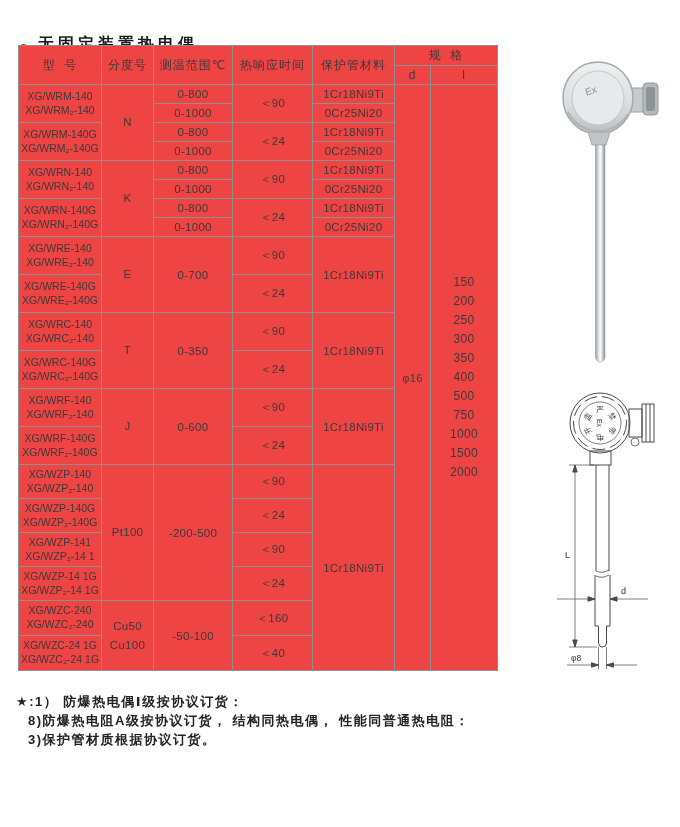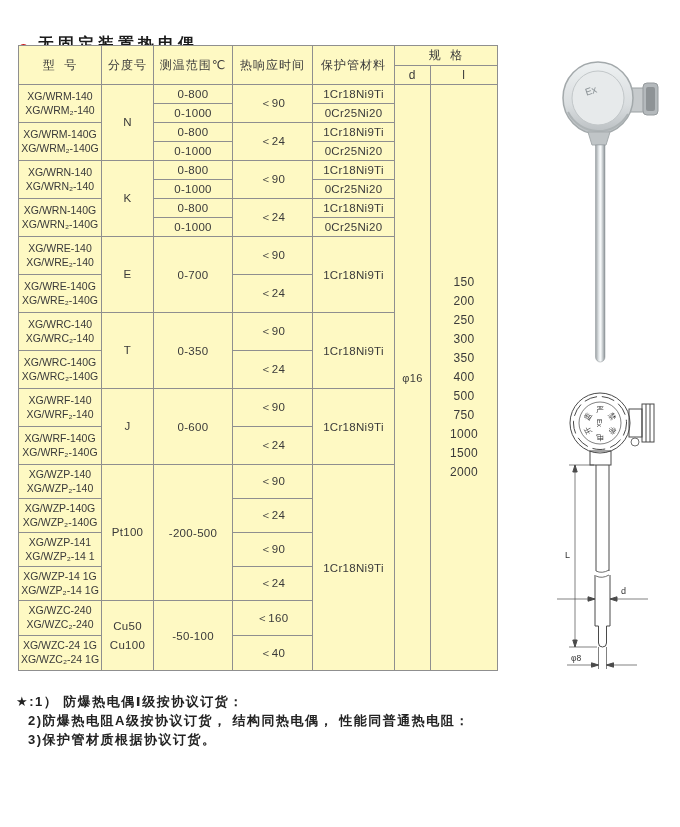--- a/index.html
+++ b/index.html
@@ -7,21 +7,21 @@
          font-family:"Liberation Sans","DejaVu Sans",sans-serif; color:#333; }
   .page { position:absolute; left:0; top:0; width:680px; height:827px; background:#fff; }
 
   
   .title-row { position:absolute; left:18px; top:10px; display:flex; align-items:flex-end;margin-top:24px; }
   .bullet { width:11px; height:11px; border-radius:50%; background:#cc1111; margin-right:9px; }
   .title-text { font-size:16px; font-weight:bold; letter-spacing:4px; color:#1a1a1a; white-space:pre; }
 
   
   table.spec-table { position:absolute; left:18px; top:45px; width:479px;
-    border-collapse:collapse; table-layout:fixed; background:#fef9c3; }
+    border-collapse:collapse; table-layout:fixed; background:#ef4444; }
   .spec-table th, .spec-table td { border:1px solid #8f8f8f; padding:0;
     text-align:center; vertical-align:middle; color:#3a3a3a; overflow:hidden; }
   .spec-table th { font-size:12px; font-weight:normal; letter-spacing:1px; white-space:pre; }
   .spec-table td { font-size:11.5px; letter-spacing:0.3px; }
   tr.hr1 { height:20px; } tr.hr2 { height:19px; }
   tr.rh1 { height:19px;padding-left:30px; } tr.rh2 { height:38px; } tr.rh3 { height:34px;margin-left:20px; } tr.rh4 { height:35px; }
   td.model-cell { font-size:10.5px; line-height:1.3; letter-spacing:0; }
   td.model-cell span, td.grad-cell span { display:block; }
   td.grad-cell { font-size:11.5px; line-height:1.6; }
   td.l-cell span { display:block; line-height:19px; font-size:12px; }
@@ -337,17 +337,17 @@
 
     <g fill="#333" font-size="9">
       <text x="20" y="173">L</text>
       <text x="76" y="209">d</text>
       <text x="26" y="276" font-size="8.5">φ8</text>
     </g>
   </svg>
 
   <div class="notes">
     <div class="line"><span>★:</span><span>1） 防爆热电偶Ⅰ级按协议订货：</span></div>
-    <div class="line indent">2)防爆热电阻A级按协议订货， 结构同热电偶， 性能同普通热电阻：</div>
+    <div class="line indent">8)防爆热电阻A级按协议订货， 结构同热电偶， 性能同普通热电阻：</div>
     <div class="line indent">3)保护管材质根据协议订货。</div>
   </div>
 
 </div>
 
 </body></html>

